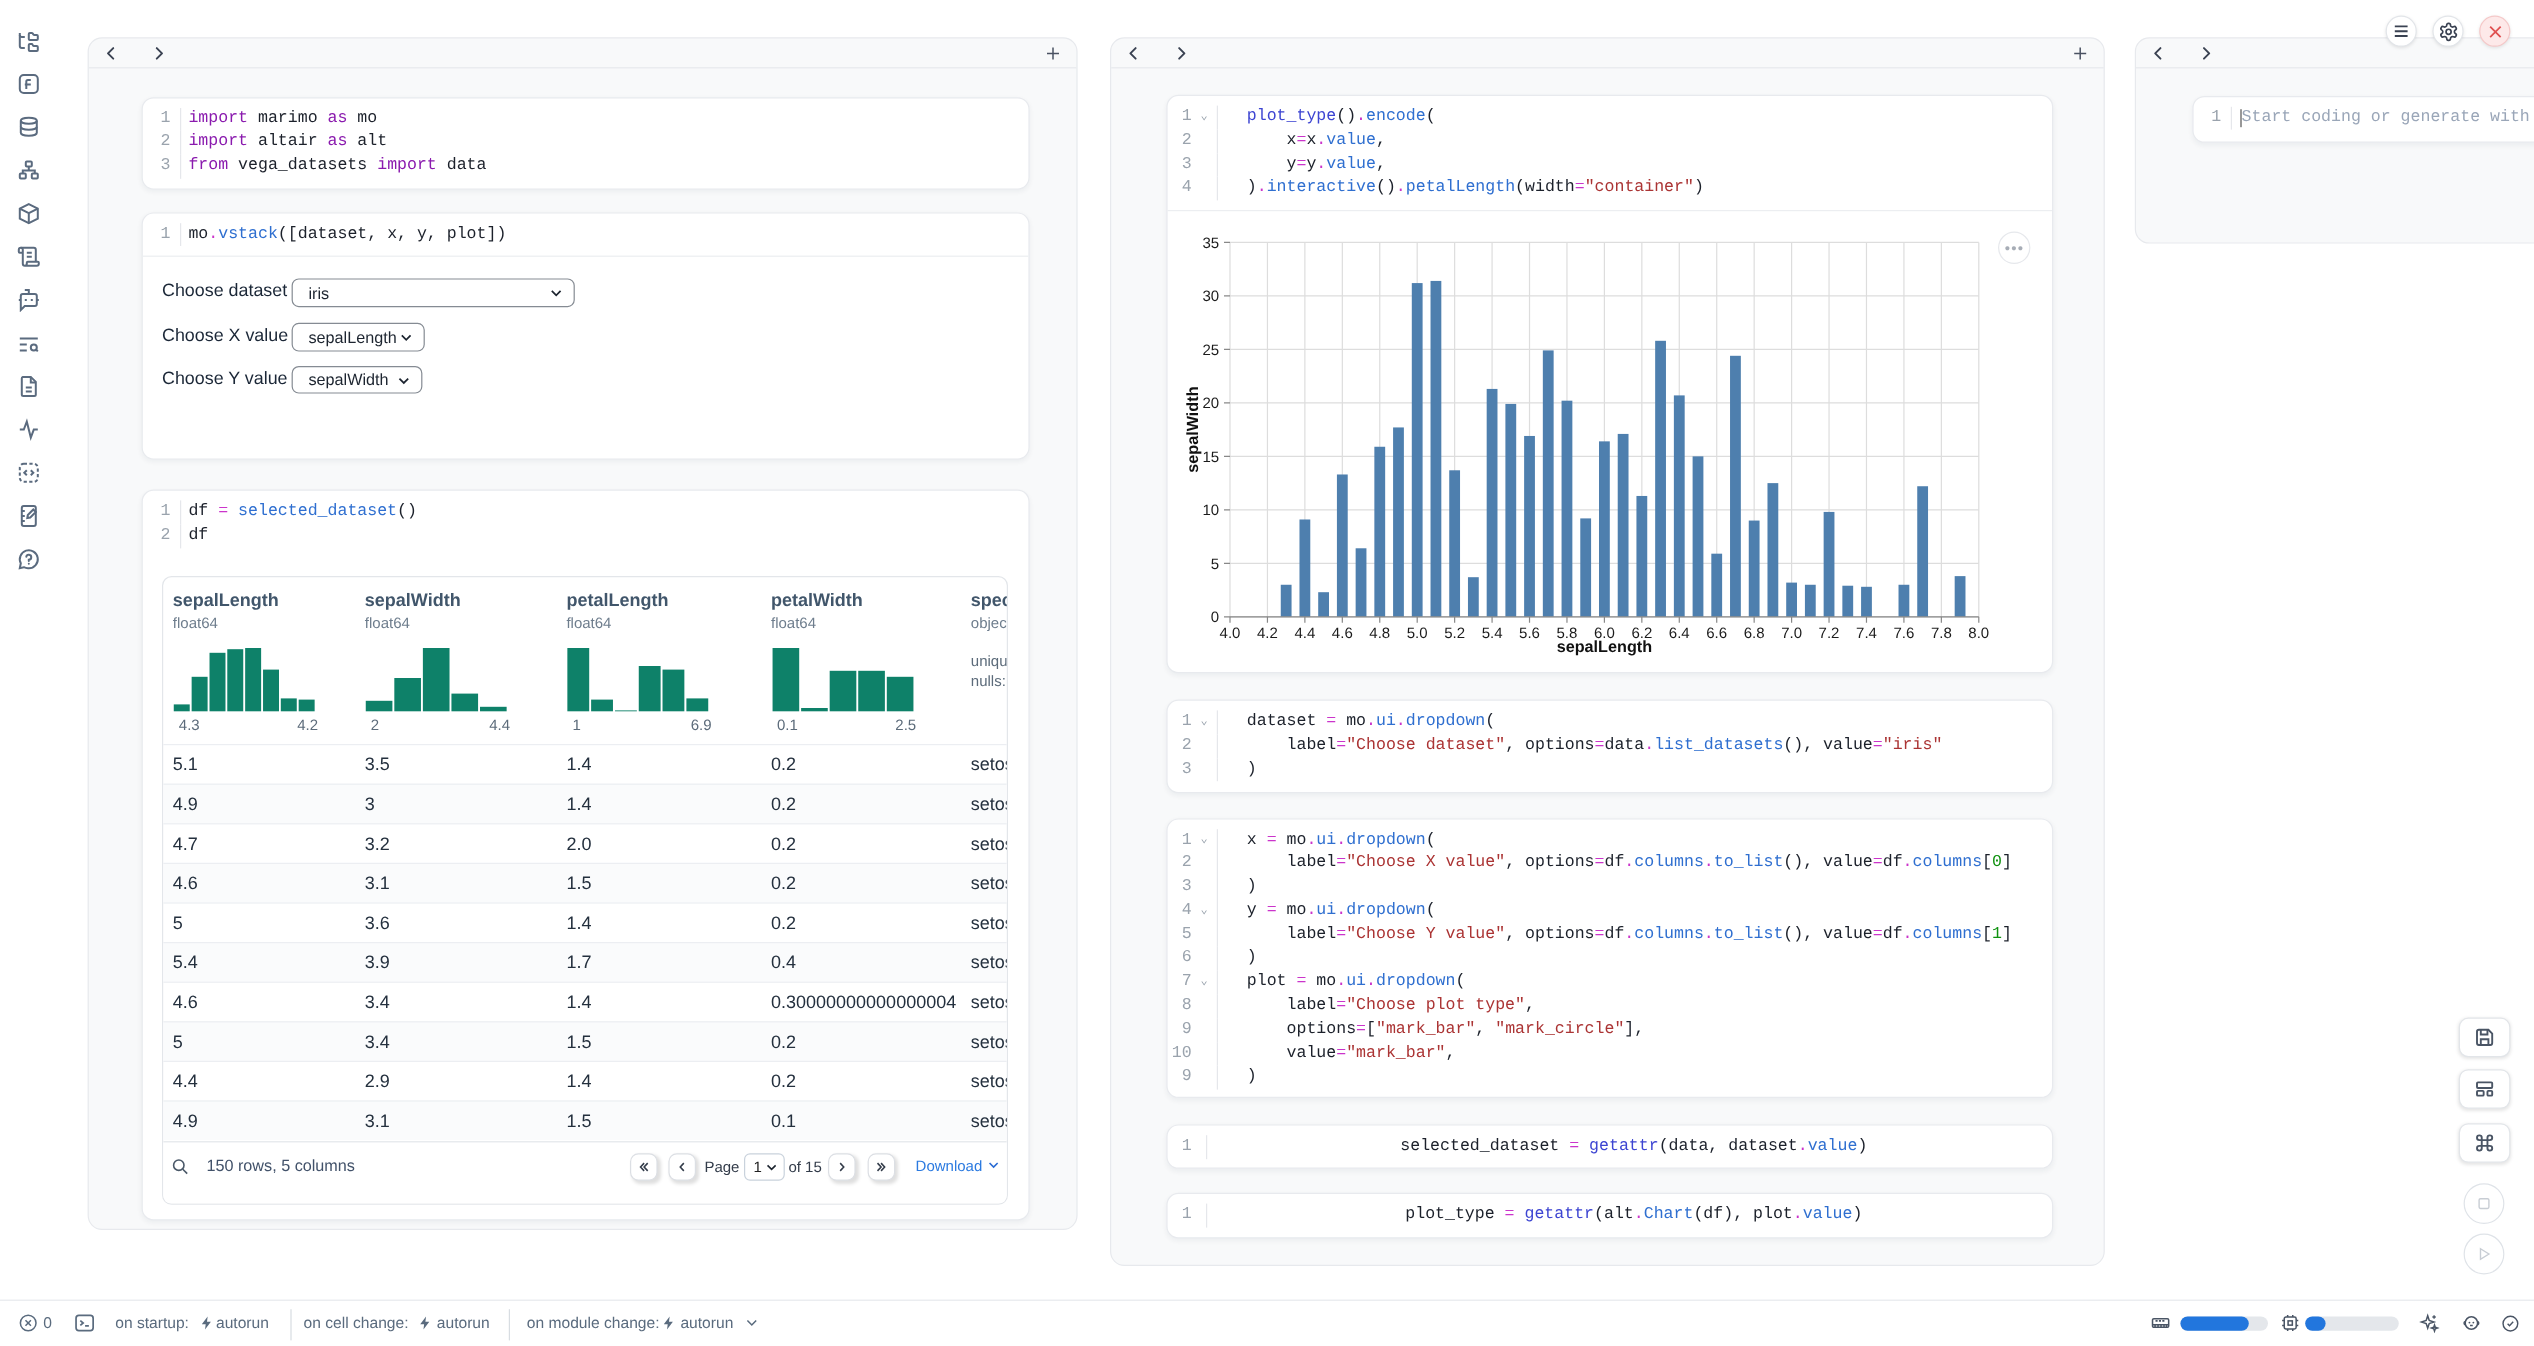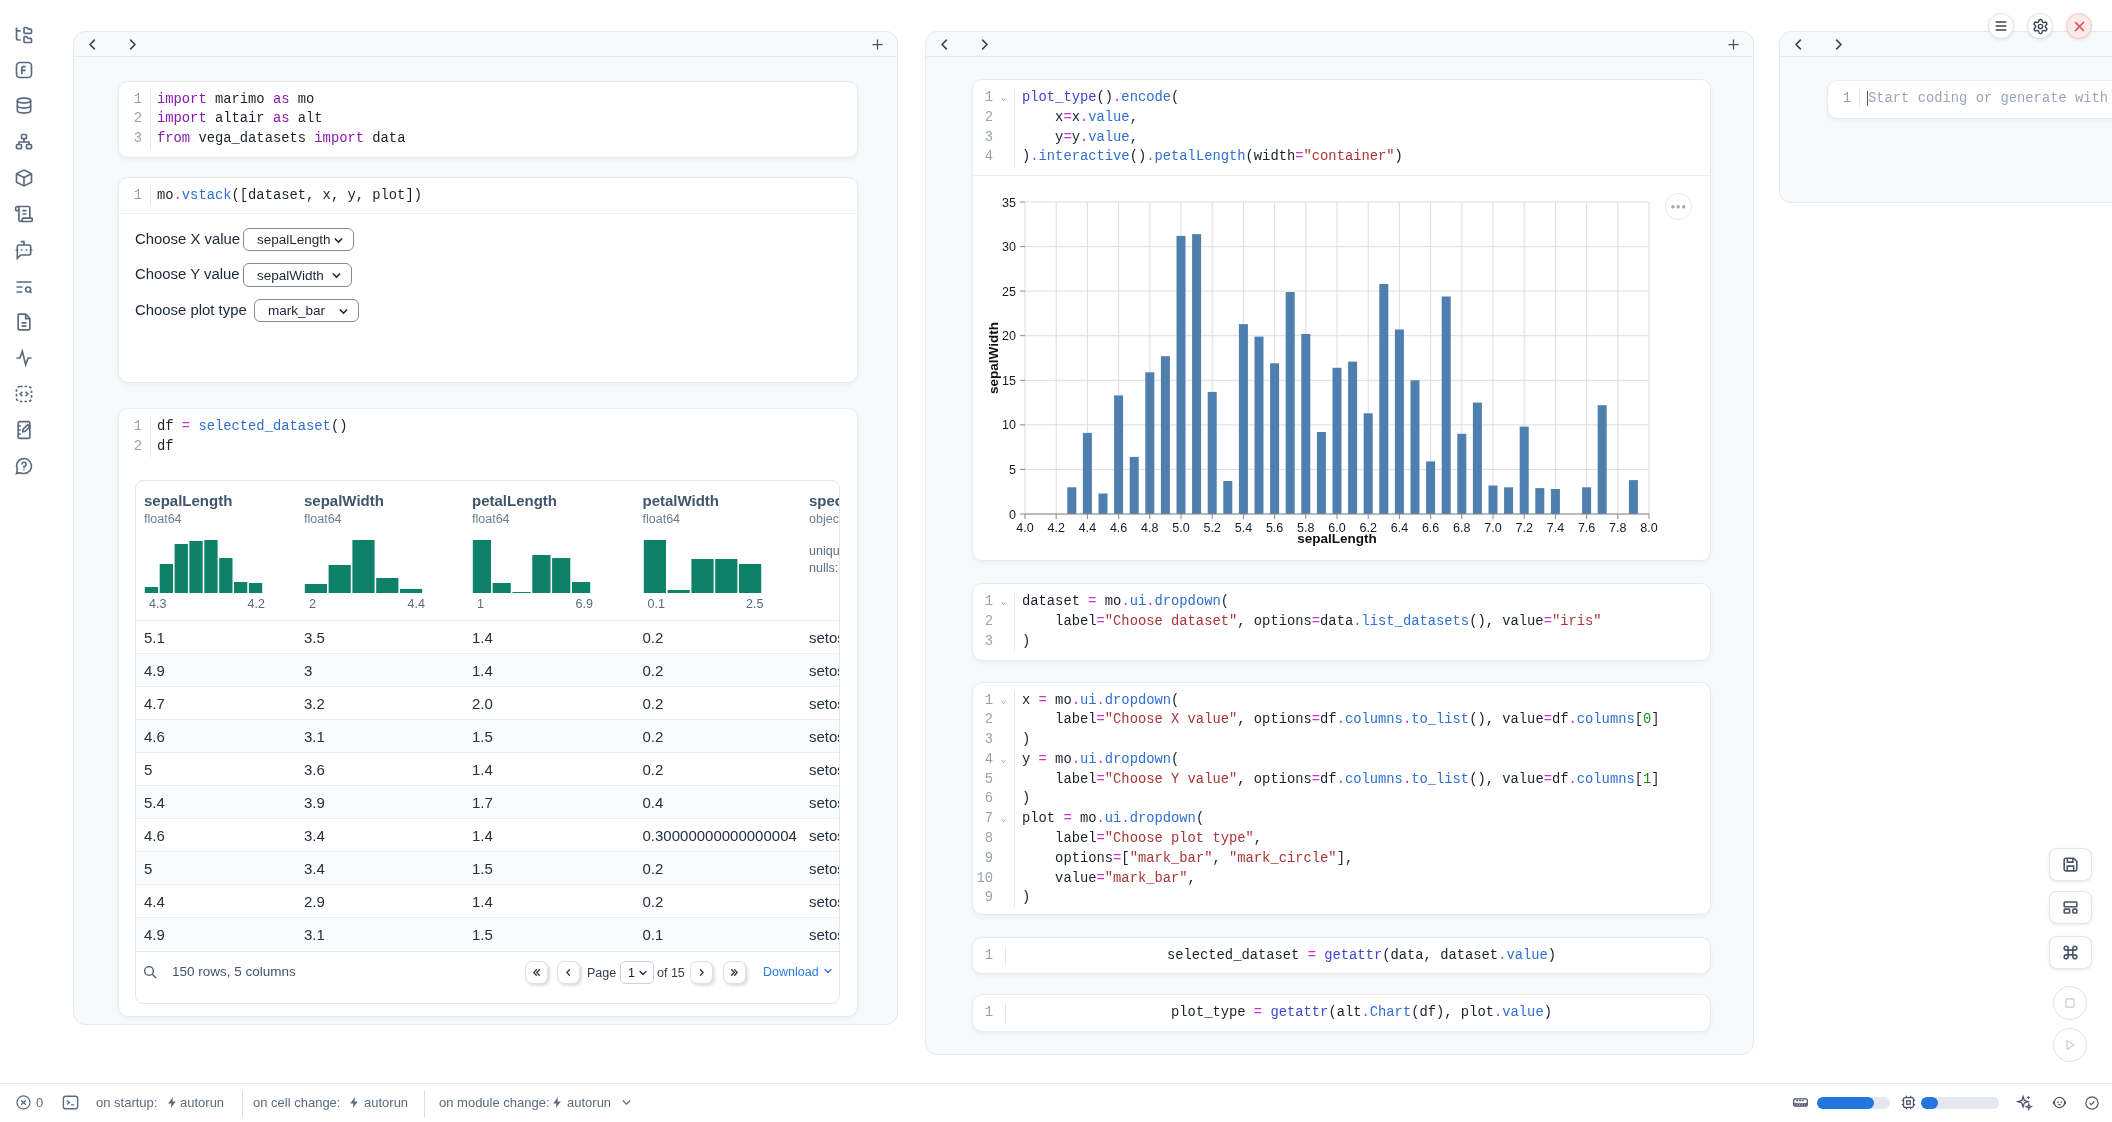--- a/index.html
+++ b/index.html
@@ -22,21 +22,21 @@
 
 .cell { position:absolute; background:#fff; border:1px solid #e8eaee;
   border-radius:10px; box-shadow:0 2px 4px rgba(20,30,50,.05); }
 .code { padding:8px 0; }
 .cl { display:flex; font-family:"Liberation Mono", monospace; font-size:13.8px;
   line-height:19.8px; white-space:pre; color:#1c212b; }
 .ln { width:23px; text-align:right; color:#9aa3ad; flex:0 0 auto; }
 .fold { width:8px; flex:0 0 auto; text-align:center; color:#949ea9; font-size:10px; }
 .g2 .ln { width:20px; }
 .g2 .fold { width:21px; }
-.g2 .cd { padding-left:7px; }
+.g2 .cd { padding-left:24px; }
 .cd { border-left:1px solid #e5e7eb; padding-left:6px; flex:1 1 auto; }
 .k { color:#8a1aae; }
 .o { color:#cb34cb; }
 .a { color:#2f6fd0; }
 .f { color:#3d45d2; }
 .s { color:#ab3434; }
 .n { color:#109210; }
 .g3 .ln { width:20px; }
 .g3 .fold { width:12px; }
 .g3 .cd { padding-left:7px;text-align:center; }
@@ -169,35 +169,35 @@
       <div class="cl"><span class="ln">2</span><span class="fold"></span><span class="cd"><span class="k">import</span> altair <span class="k">as</span> alt</span></div>
       <div class="cl"><span class="ln">3</span><span class="fold"></span><span class="cd"><span class="k">from</span> vega_datasets <span class="k">import</span> data</span></div>
     </div>
   </div>
 
   <div class="cell" style="left:44px;top:144.5px;width:740px;height:206.5px;">
     <div class="code">
       <div class="cl"><span class="ln">1</span><span class="fold"></span><span class="cd">mo<span class="o">.</span><span class="a">vstack</span>([dataset, x, y, plot])</span></div>
     </div>
     <div class="outsep"></div>
+    <div class="drow" style="margin-top:18px;">
+          <span class="dlabel">Choose dataset</span>
+      <div class="dsel" style="left:108px;width:236px;">iris<svg viewBox="0 0 16 16" fill="none" stroke="#1d2530" stroke-width="1.8">
+              <path d="M3.5 5.5 8 10l4.5-4.5"></path>
+            </svg></div>
+        </div>
     <div class="drow" style="margin-top:13.5px;">
           <span class="dlabel">Choose X value</span>
       <div class="dsel" style="left:108px;width:111px;">sepalLength<svg viewBox="0 0 16 16" fill="none" stroke="#1d2530" stroke-width="1.8">
               <path d="M3.5 5.5 8 10l4.5-4.5"></path>
             </svg></div>
         </div>
     <div class="drow" style="margin-top:12px;">
           <span class="dlabel">Choose Y value</span>
       <div class="dsel" style="left:108px;width:109px;">sepalWidth<svg viewBox="0 0 16 16" fill="none" stroke="#1d2530" stroke-width="1.8">
-              <path d="M3.5 5.5 8 10l4.5-4.5"></path>
-            </svg></div>
-        </div>
-    <div class="drow" style="margin-top:12px;">
-          <span class="dlabel">Choose plot type</span>
-      <div class="dsel" style="left:119px;width:105px;">mark_bar<svg viewBox="0 0 16 16" fill="none" stroke="#1d2530" stroke-width="1.8">
               <path d="M3.5 5.5 8 10l4.5-4.5"></path>
             </svg></div>
         </div>
   </div>
 
   <div class="cell" style="left:44px;top:376px;width:740px;height:609px;">
     <div class="code">
       <div class="cl"><span class="ln">1</span><span class="fold"></span><span class="cd">df <span class="o">=</span> <span class="a">selected_dataset</span>()</span></div>
       <div class="cl"><span class="ln">2</span><span class="fold"></span><span class="cd">df</span></div>
     </div>

